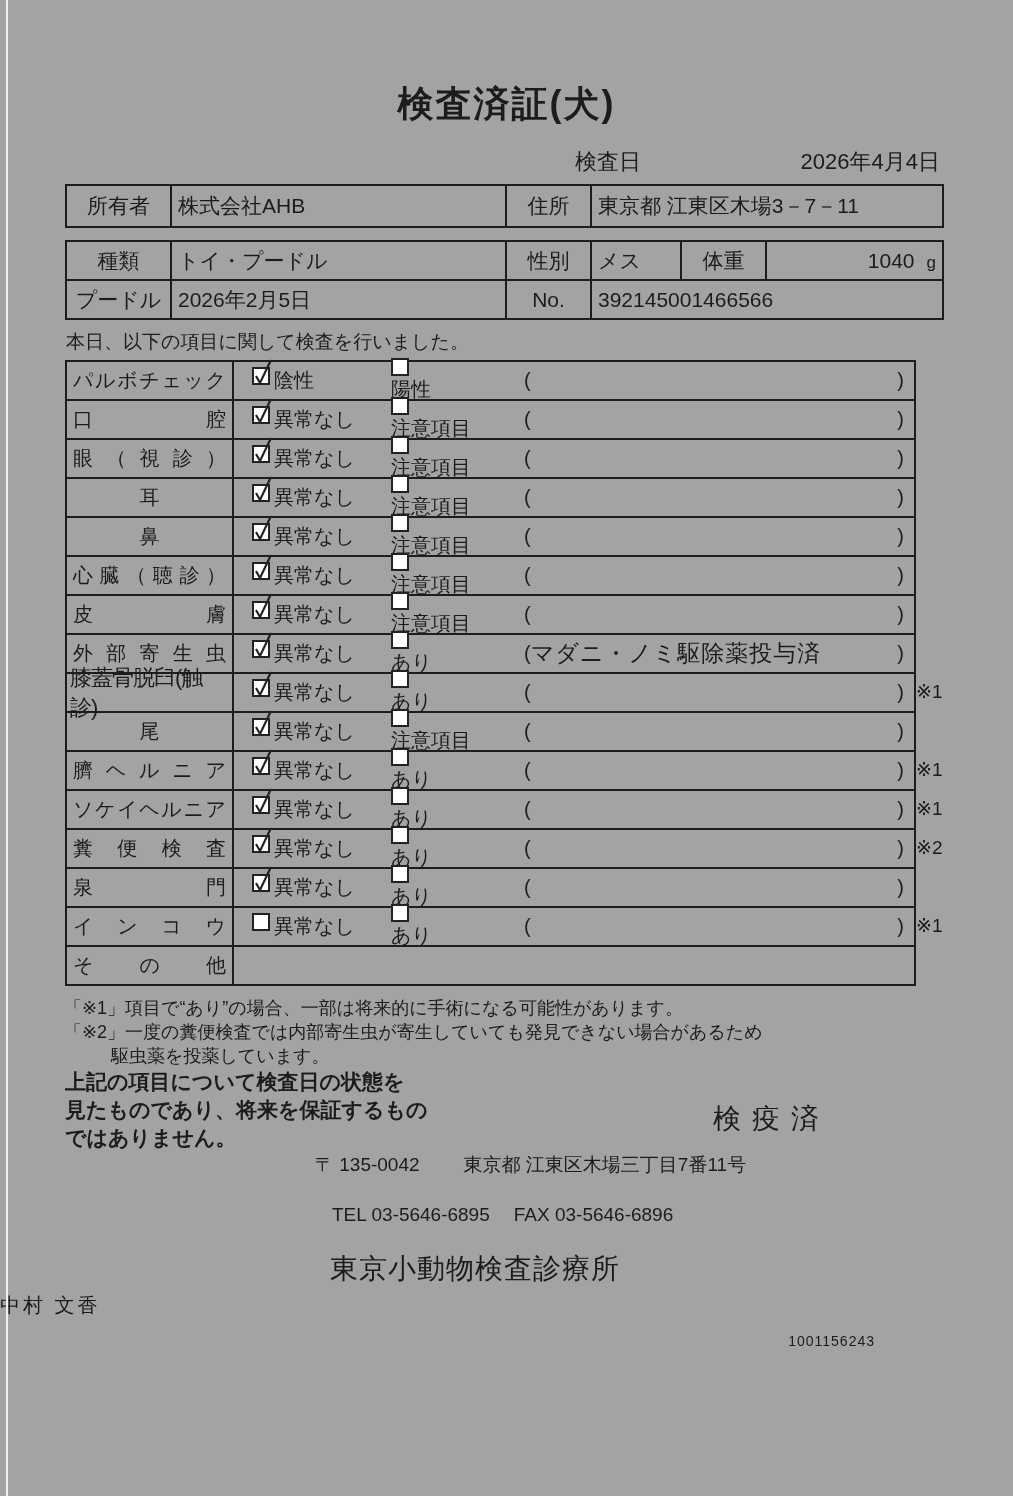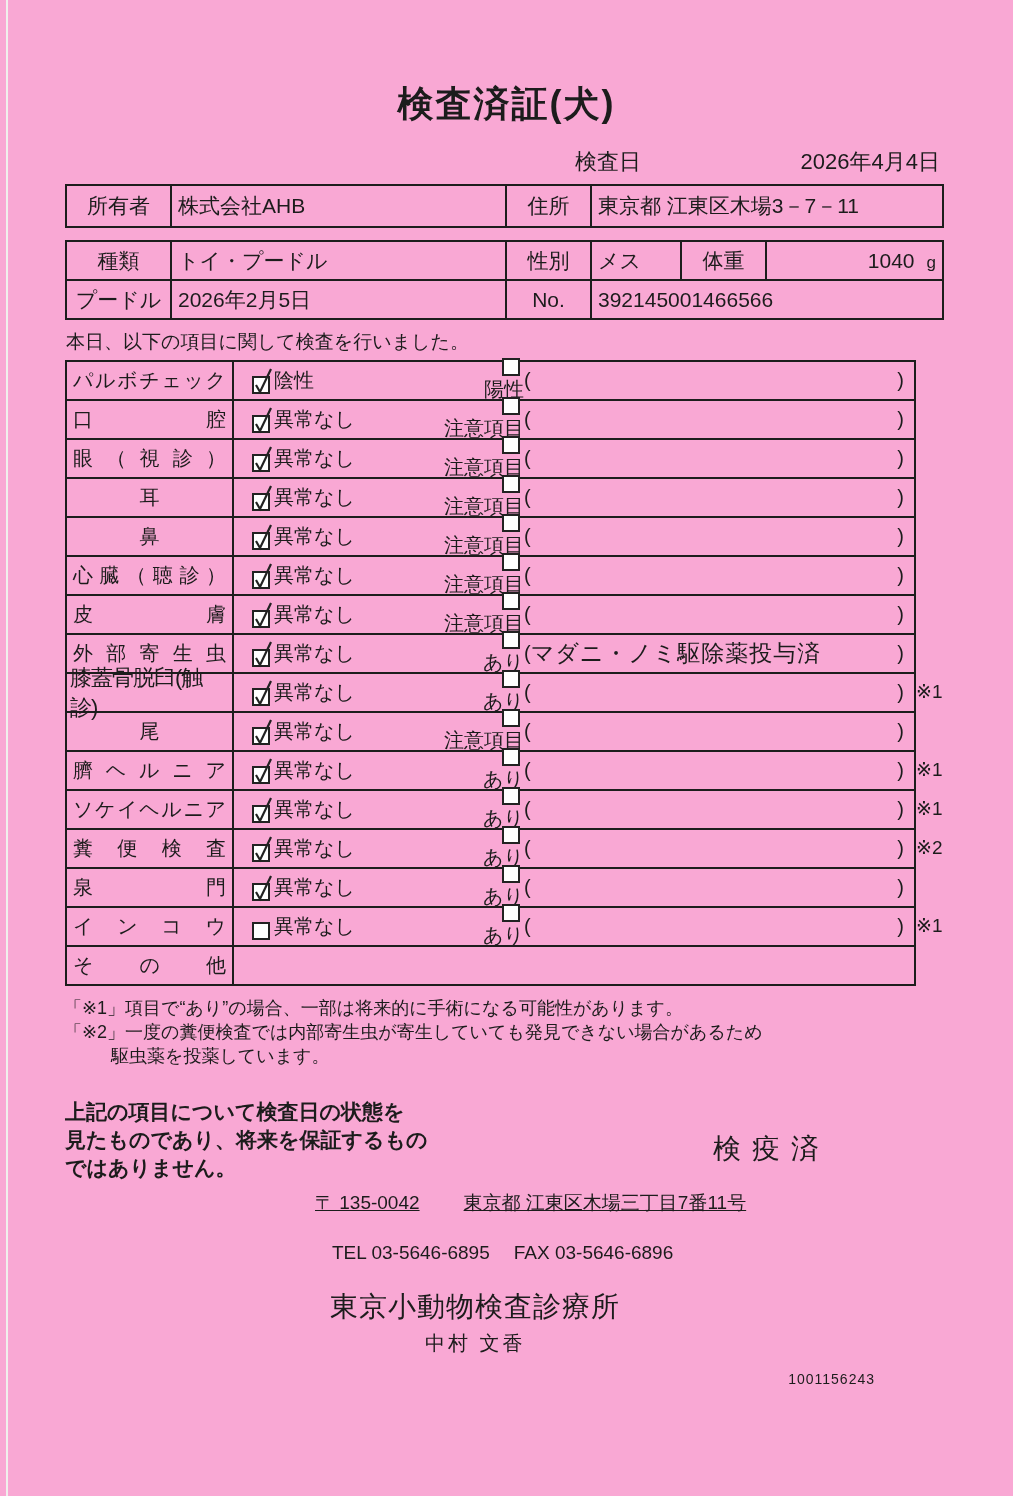--- a/index.html
+++ b/index.html
@@ -1,17 +1,17 @@
 <!DOCTYPE html>
 <html><head>
 <meta charset="utf-8">
 <style>
   html,body { margin:0; padding:0; background:#e8e8e8; }
   .page {
-    width:1013px; height:1496px; margin:0 auto; background:#f9a8d4;
+    width:1013px; height:1496px; margin:0 auto; background:#a3a3a3;
     color:#1c1c1c; font-family:"Liberation Sans","DejaVu Sans",sans-serif;
     position:relative; overflow:hidden; box-sizing:border-box;
   }
   .scan-edge { position:absolute; left:6px; top:0; bottom:0; width:2px; background:#f0efec; }
 
   .doc-title { text-align:center; font-size:36px; font-weight:bold; letter-spacing:2px; padding-top:80px; }
 
   .date-row { display:flex; width:875px; margin:18px 0 7px 65px; font-size:22px; align-items:flex-end; }
   .date-label { margin-left:510px; }
   .date-value { margin-left:auto; }
@@ -28,40 +28,40 @@
 
   .intro { margin:9px 0 5px 66px; font-size:19px; }
 
   .check-table { width:847px; margin-left:65px; border:2px solid #1d1d1d; border-bottom:none; }
   .check-row { display:flex; height:37px; border-bottom:2px solid #1d1d1d; position:relative; }
   .row-label { width:167px; border-right:2px solid #1d1d1d; display:flex; align-items:center; font-size:20px; padding:0 6px; box-sizing:border-box; flex:none; }
   .row-label.spread { justify-content:space-between; }
   .row-label.center { justify-content:center; }
   .row-label.plain  { justify-content:flex-start; font-size:22px; letter-spacing:-1px; padding:0 3px; }
   .row-content { flex:1; display:flex; align-items:center; padding-left:6px; font-size:20px; min-width:0; }
-  .opt-group { display:flex; align-items:flex-end; flex:none;padding-left:12px; }
+  .opt-group { display:flex; align-items:flex-start; flex:none;padding-left:12px; }
   .opt-group.g1 { width:127px; }
   .opt-group.g2 { width:133px;flex-direction:column; }
   .cbx { width:14px; height:14px; border:2px solid #222; position:relative; margin-right:4px; flex:none; background:#fff; }
   .cbx svg { position:absolute; left:-4px; bottom:-4px; overflow:visible; display:block; }
   .paren-field { flex:1; display:flex; align-items:center; padding-right:10px; }
   .paren-text { flex:1; font-size:23px; letter-spacing:1px; }
   .marker { position:absolute; right:-44px; top:6px; font-size:19px; width:42px; text-align:left; }
 
   .notes { margin:10px 0 0 64px; font-size:18px; line-height:24px; }
   .note-line.indent { padding-left:47px; }
 
-  .disclaimer-row { display:flex; margin:30px 65px 0 65px; }
+  .disclaimer-row { display:flex; margin:0 65px 0 65px; }
   .disclaimer { font-size:21px; font-weight:bold; line-height:28px; }
   .stamp { margin-left:auto; margin-right:118px; margin-top:32px; font-size:28px; letter-spacing:11px; white-space:nowrap; }
 
-  .addr-line { margin-top:8px; padding-left:315px; font-size:19px; display:flex; gap:44px;text-decoration:underline; }
+  .addr-line { padding-left:315px; font-size:19px; display:flex; gap:44px; }
   .tel-line  { margin-top:26px; padding-left:332px; font-size:19px; display:flex; gap:24px; }
   .clinic-name { margin-top:24px; padding-left:330px; font-size:28px; letter-spacing:1px; }
-  .vet-name { margin-top:4px; padding-left:425px; font-size:20px; letter-spacing:3px; }
+  .vet-name { margin-top:4px; font-size:20px; letter-spacing:3px; }
   .doc-number { margin-top:14px; text-align:right; padding-right:138px; font-size:14px; letter-spacing:1px; }
 </style>
 </head>
 <body>
 
 <div class="page">
   <div class="scan-edge"></div>
 
   <div class="doc-title">検査済証(犬)</div>
 

